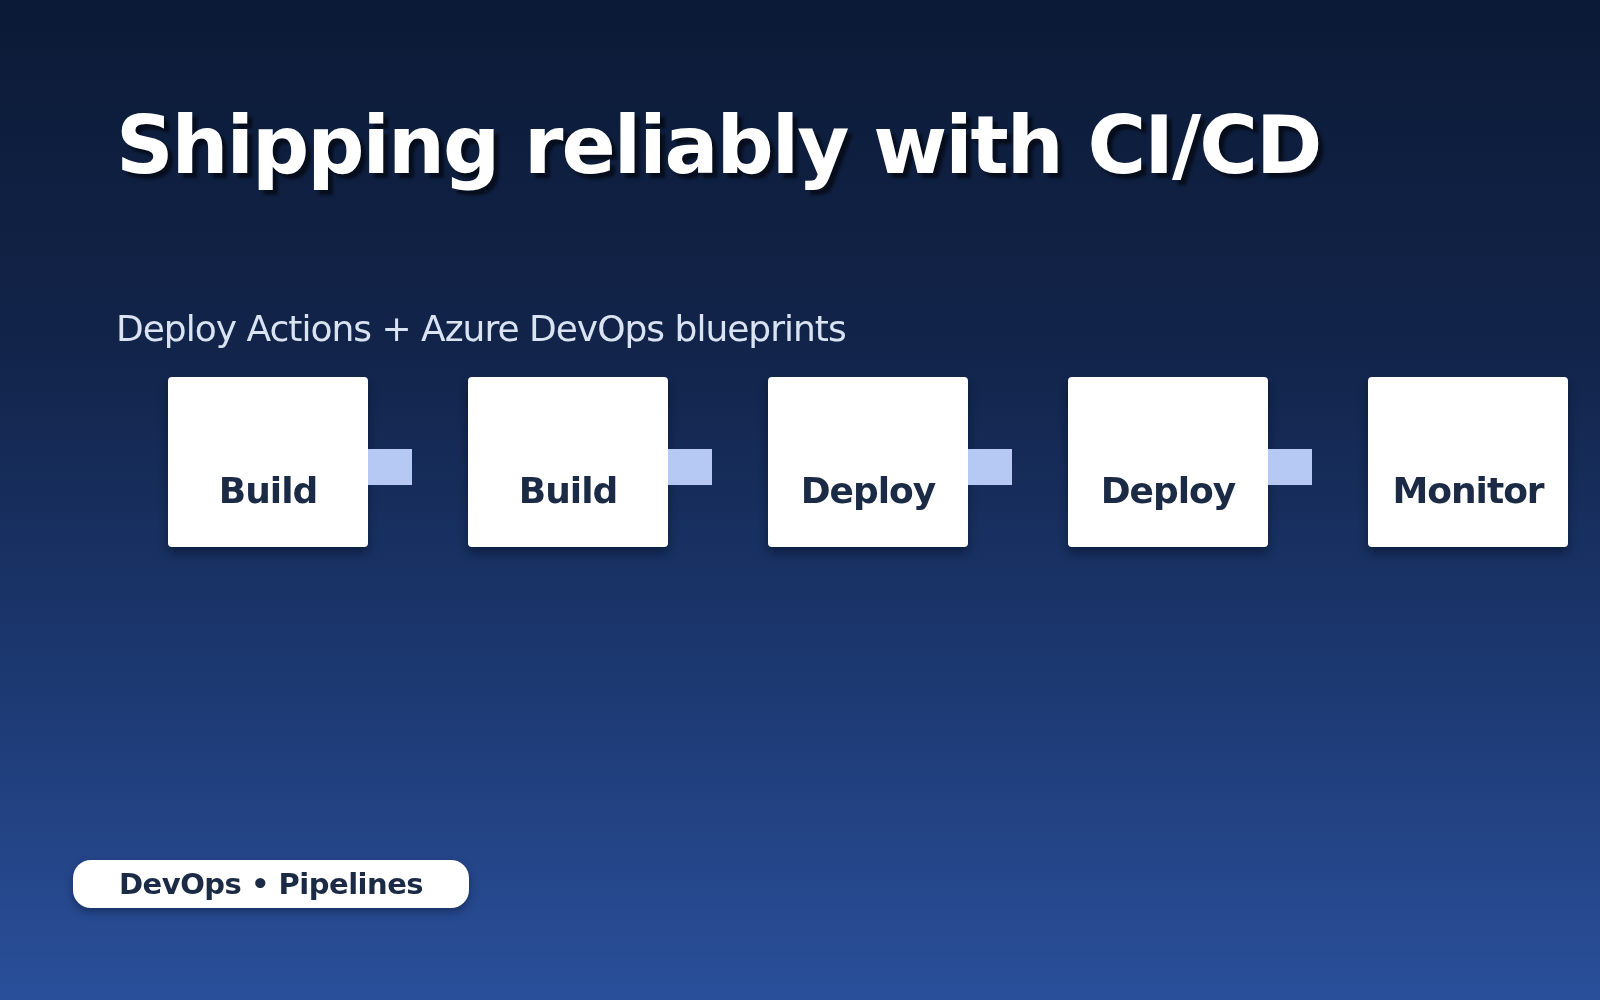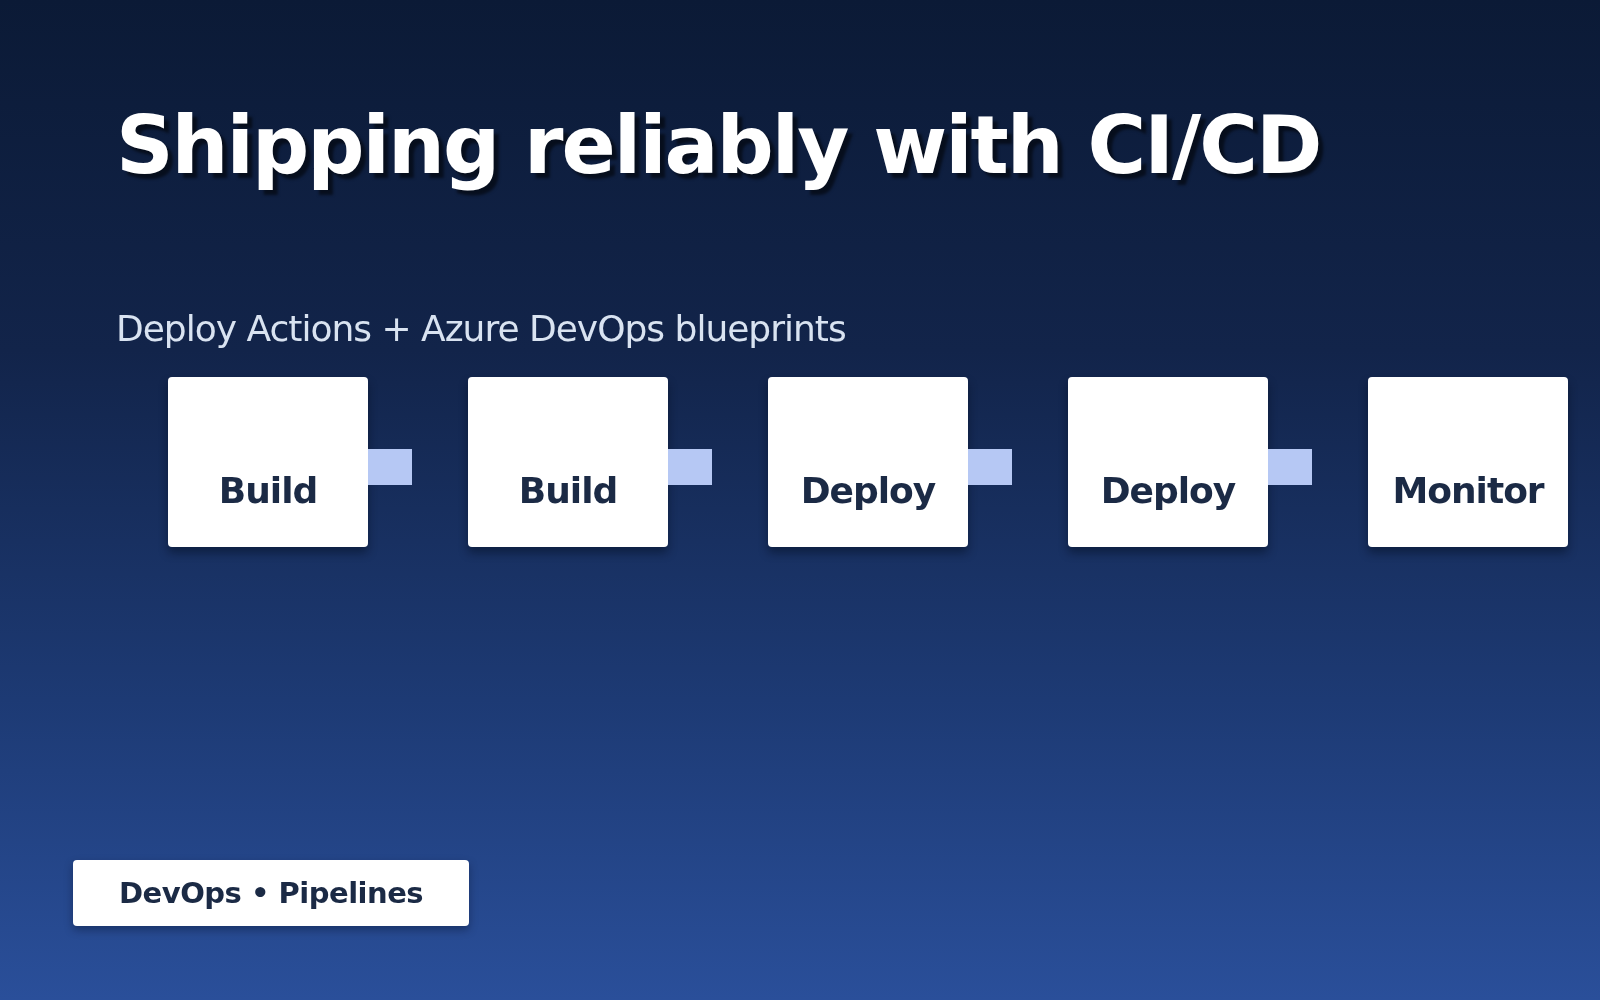--- a/index.html
+++ b/index.html
@@ -81,23 +81,23 @@
   }
   .conn-0 { left: 350px; }
   .conn-1 { left: 650px; }
   .conn-2 { left: 950px; }
   .conn-3 { left: 1250px; }
 
   .badge {
     position: absolute;
     left: 55px;
     top: 842px;
-    height: 66px;
+    height: 48px;
     background: #ffffff;
-    border-radius: 4px;
+    border-radius: 18px;
     padding: 0 28px;
     display: flex;
     align-items: center;
     box-shadow: 0 4px 8px rgba(3, 10, 26, 0.35);
     text-align: right;
   }
   .badge .badge-label {
     color: #1b2a45;
     font-size: 29px;
     font-weight: 700;

